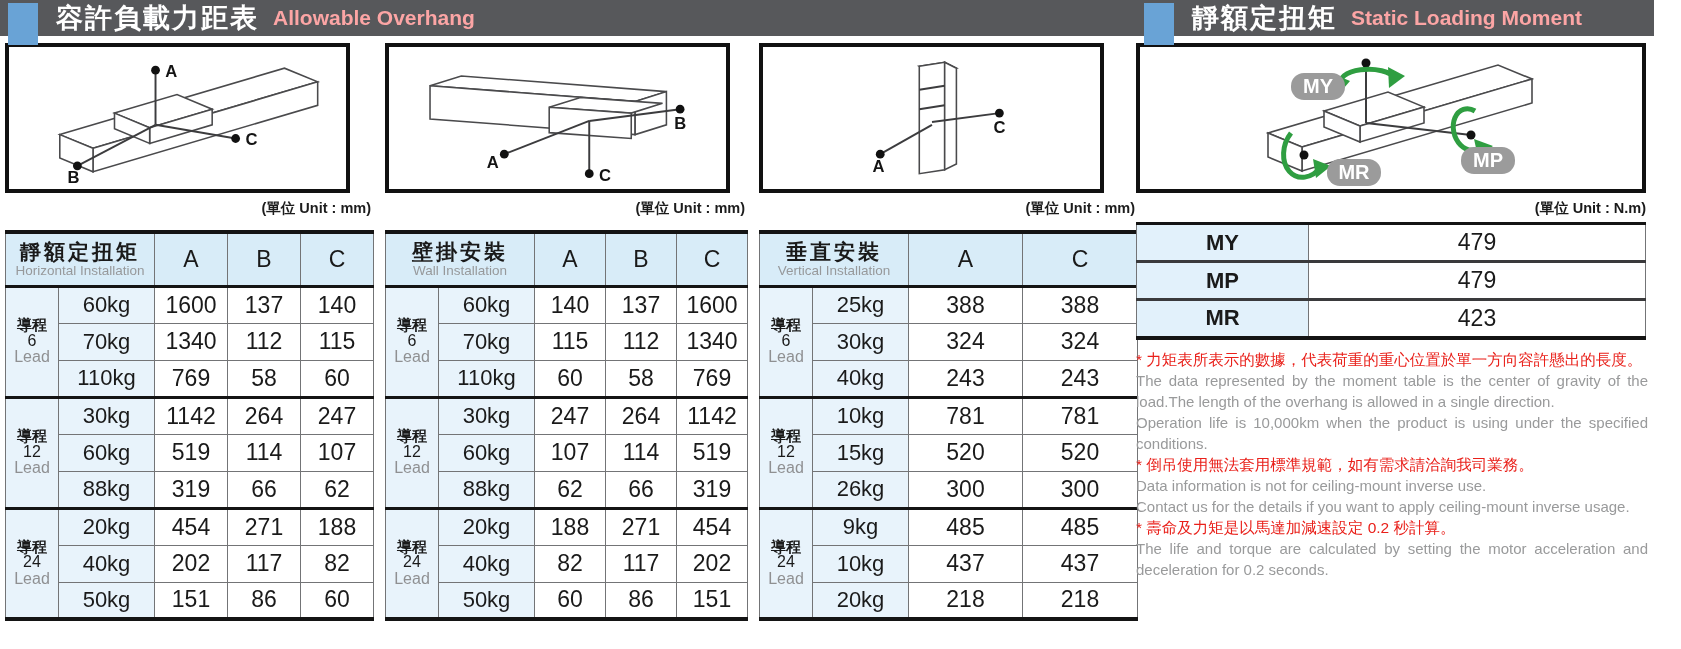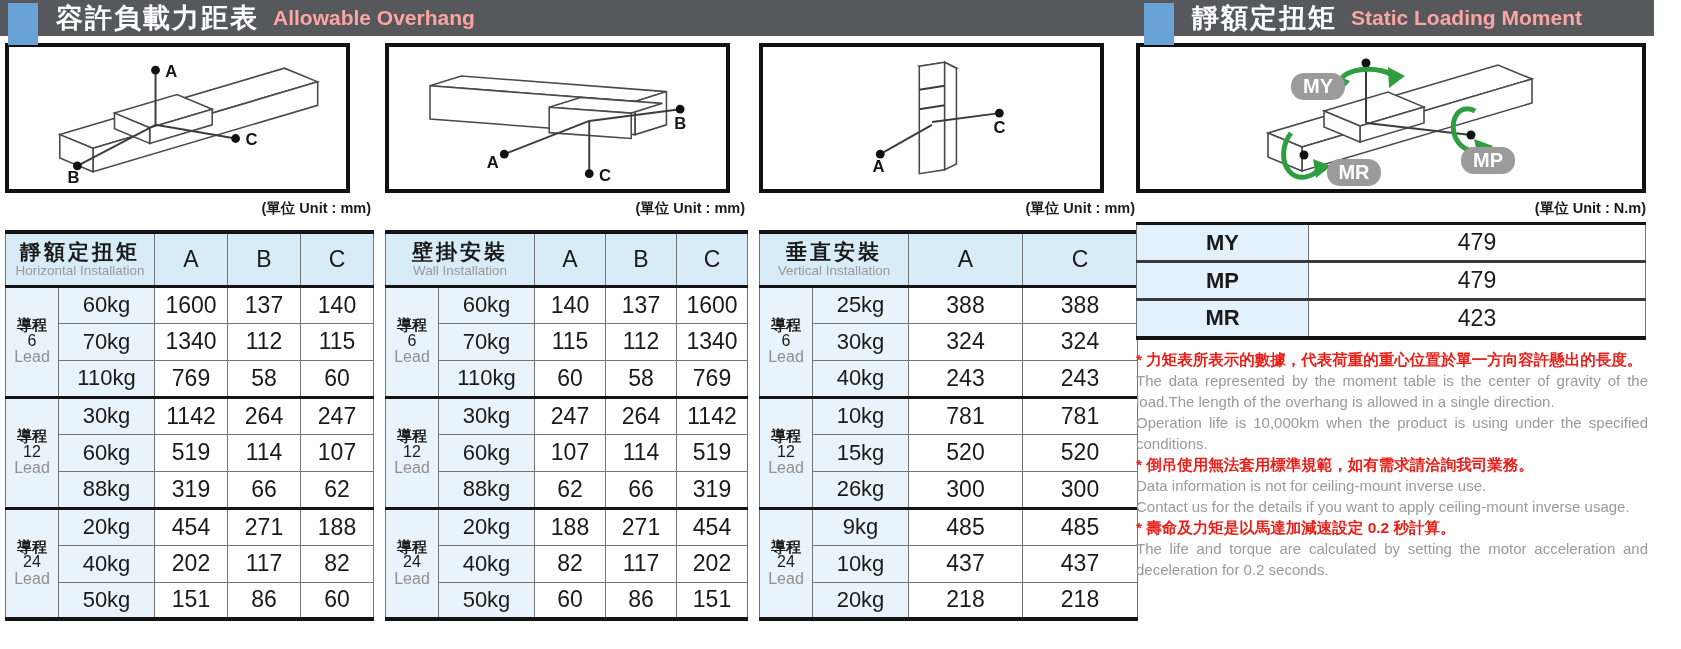--- a/index.html
+++ b/index.html
@@ -47,21 +47,21 @@
   .dbox-r svg { display:block; width:100%; height:100%; }
   .unit-r { width:510px; text-align:right; font-weight:bold; font-size:14.5px; margin:6px 0 4px 0; }
   table.mtable { width:510px; border-collapse:collapse; table-layout:fixed;
     border:1px solid #737476; border-top:3px solid #141414; border-bottom:4px solid #141414; }
   table.mtable td { border:1px solid #737476; height:38px; text-align:center; vertical-align:middle; }
   table.mtable tr.sep td { border-top:3px solid #3a3a3c; }
   td.mlabel { background:#e2f1fb; font-weight:bold; font-size:22px; }
   td.mval { font-size:23px; }
 
   .notes { width:512px; margin-top:9px; }
-  .nzh { color:#e9201a; font-weight:bold; font-size:15.5px; line-height:21px; }
+  .nzh { color:#e9201a; font-weight:normal; font-size:15.5px; line-height:21px; }
   .nen { color:#999a9b; font-size:15px; line-height:21px; text-align:justify; }
 
   
   .albl { font-family:"Liberation Sans", sans-serif; font-weight:bold; font-size:17px; fill:#141414; }
   .btxt { font-family:"Liberation Sans", sans-serif; font-weight:bold; font-size:20px; fill:#fff; }
   .ln1 { stroke:#3c3c3e; stroke-width:2; fill:none; }
   .shape { stroke:#4a4a4c; stroke-width:1.6; fill:#fff; }
   .grn { stroke:#2f9e41; stroke-width:5; fill:none; }
   .grnfill { fill:#2f9e41; stroke:none; }
   .dot { fill:#111; }

